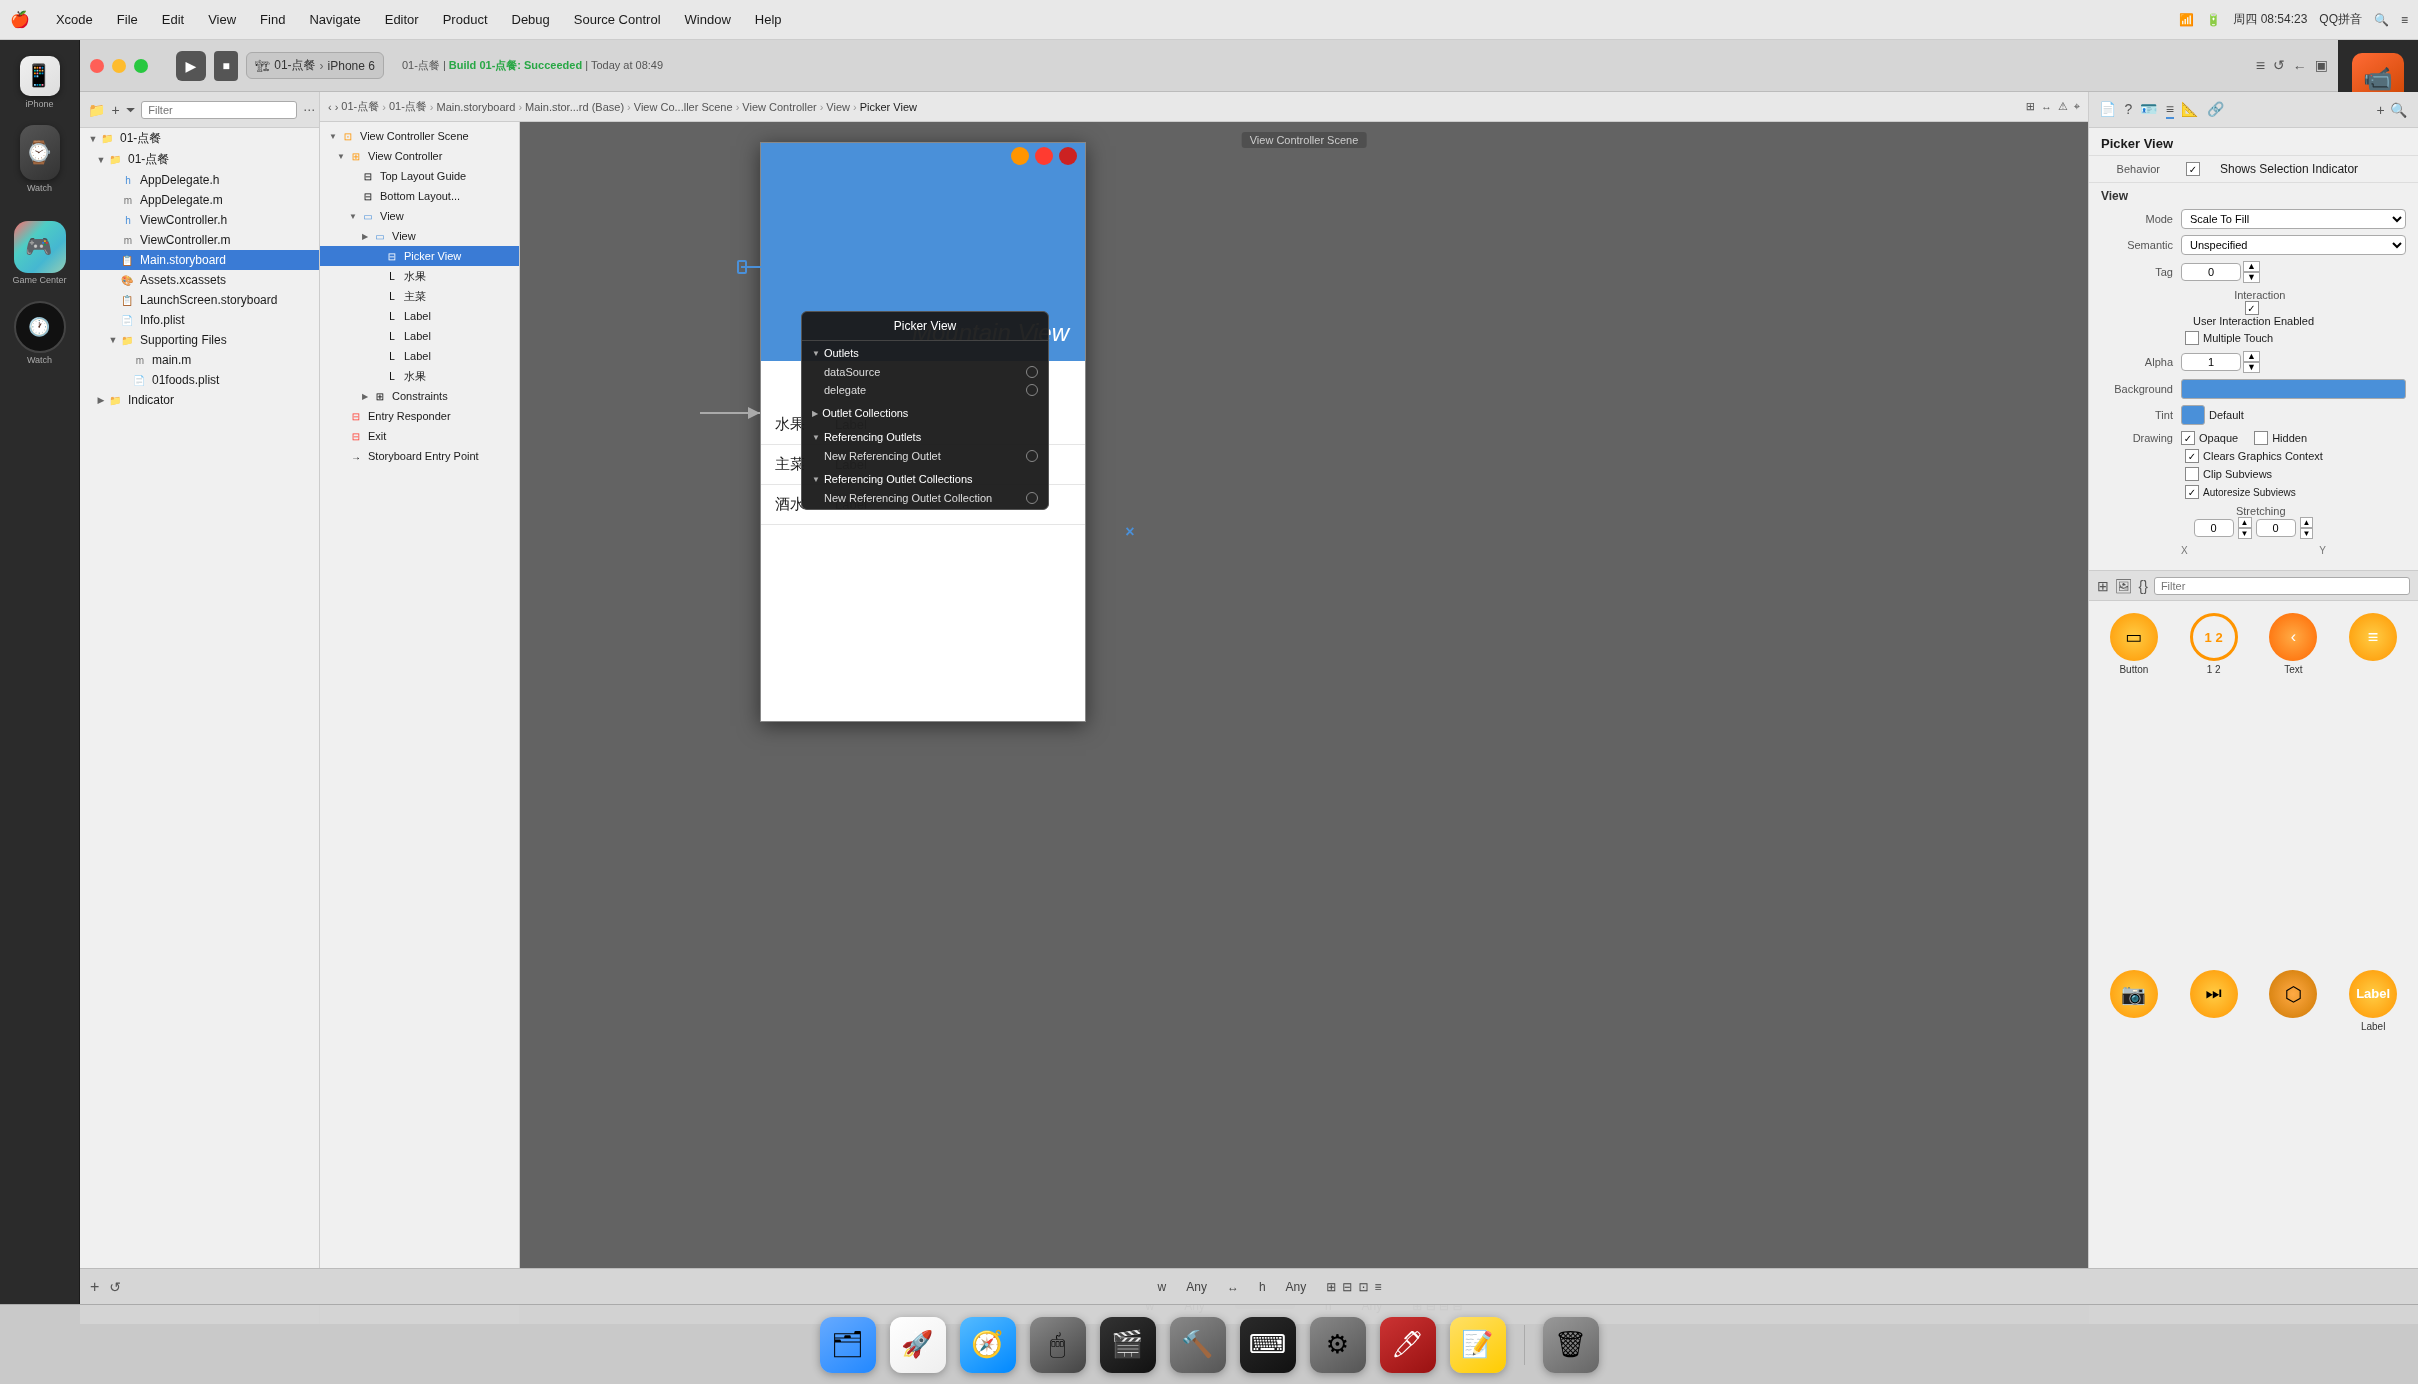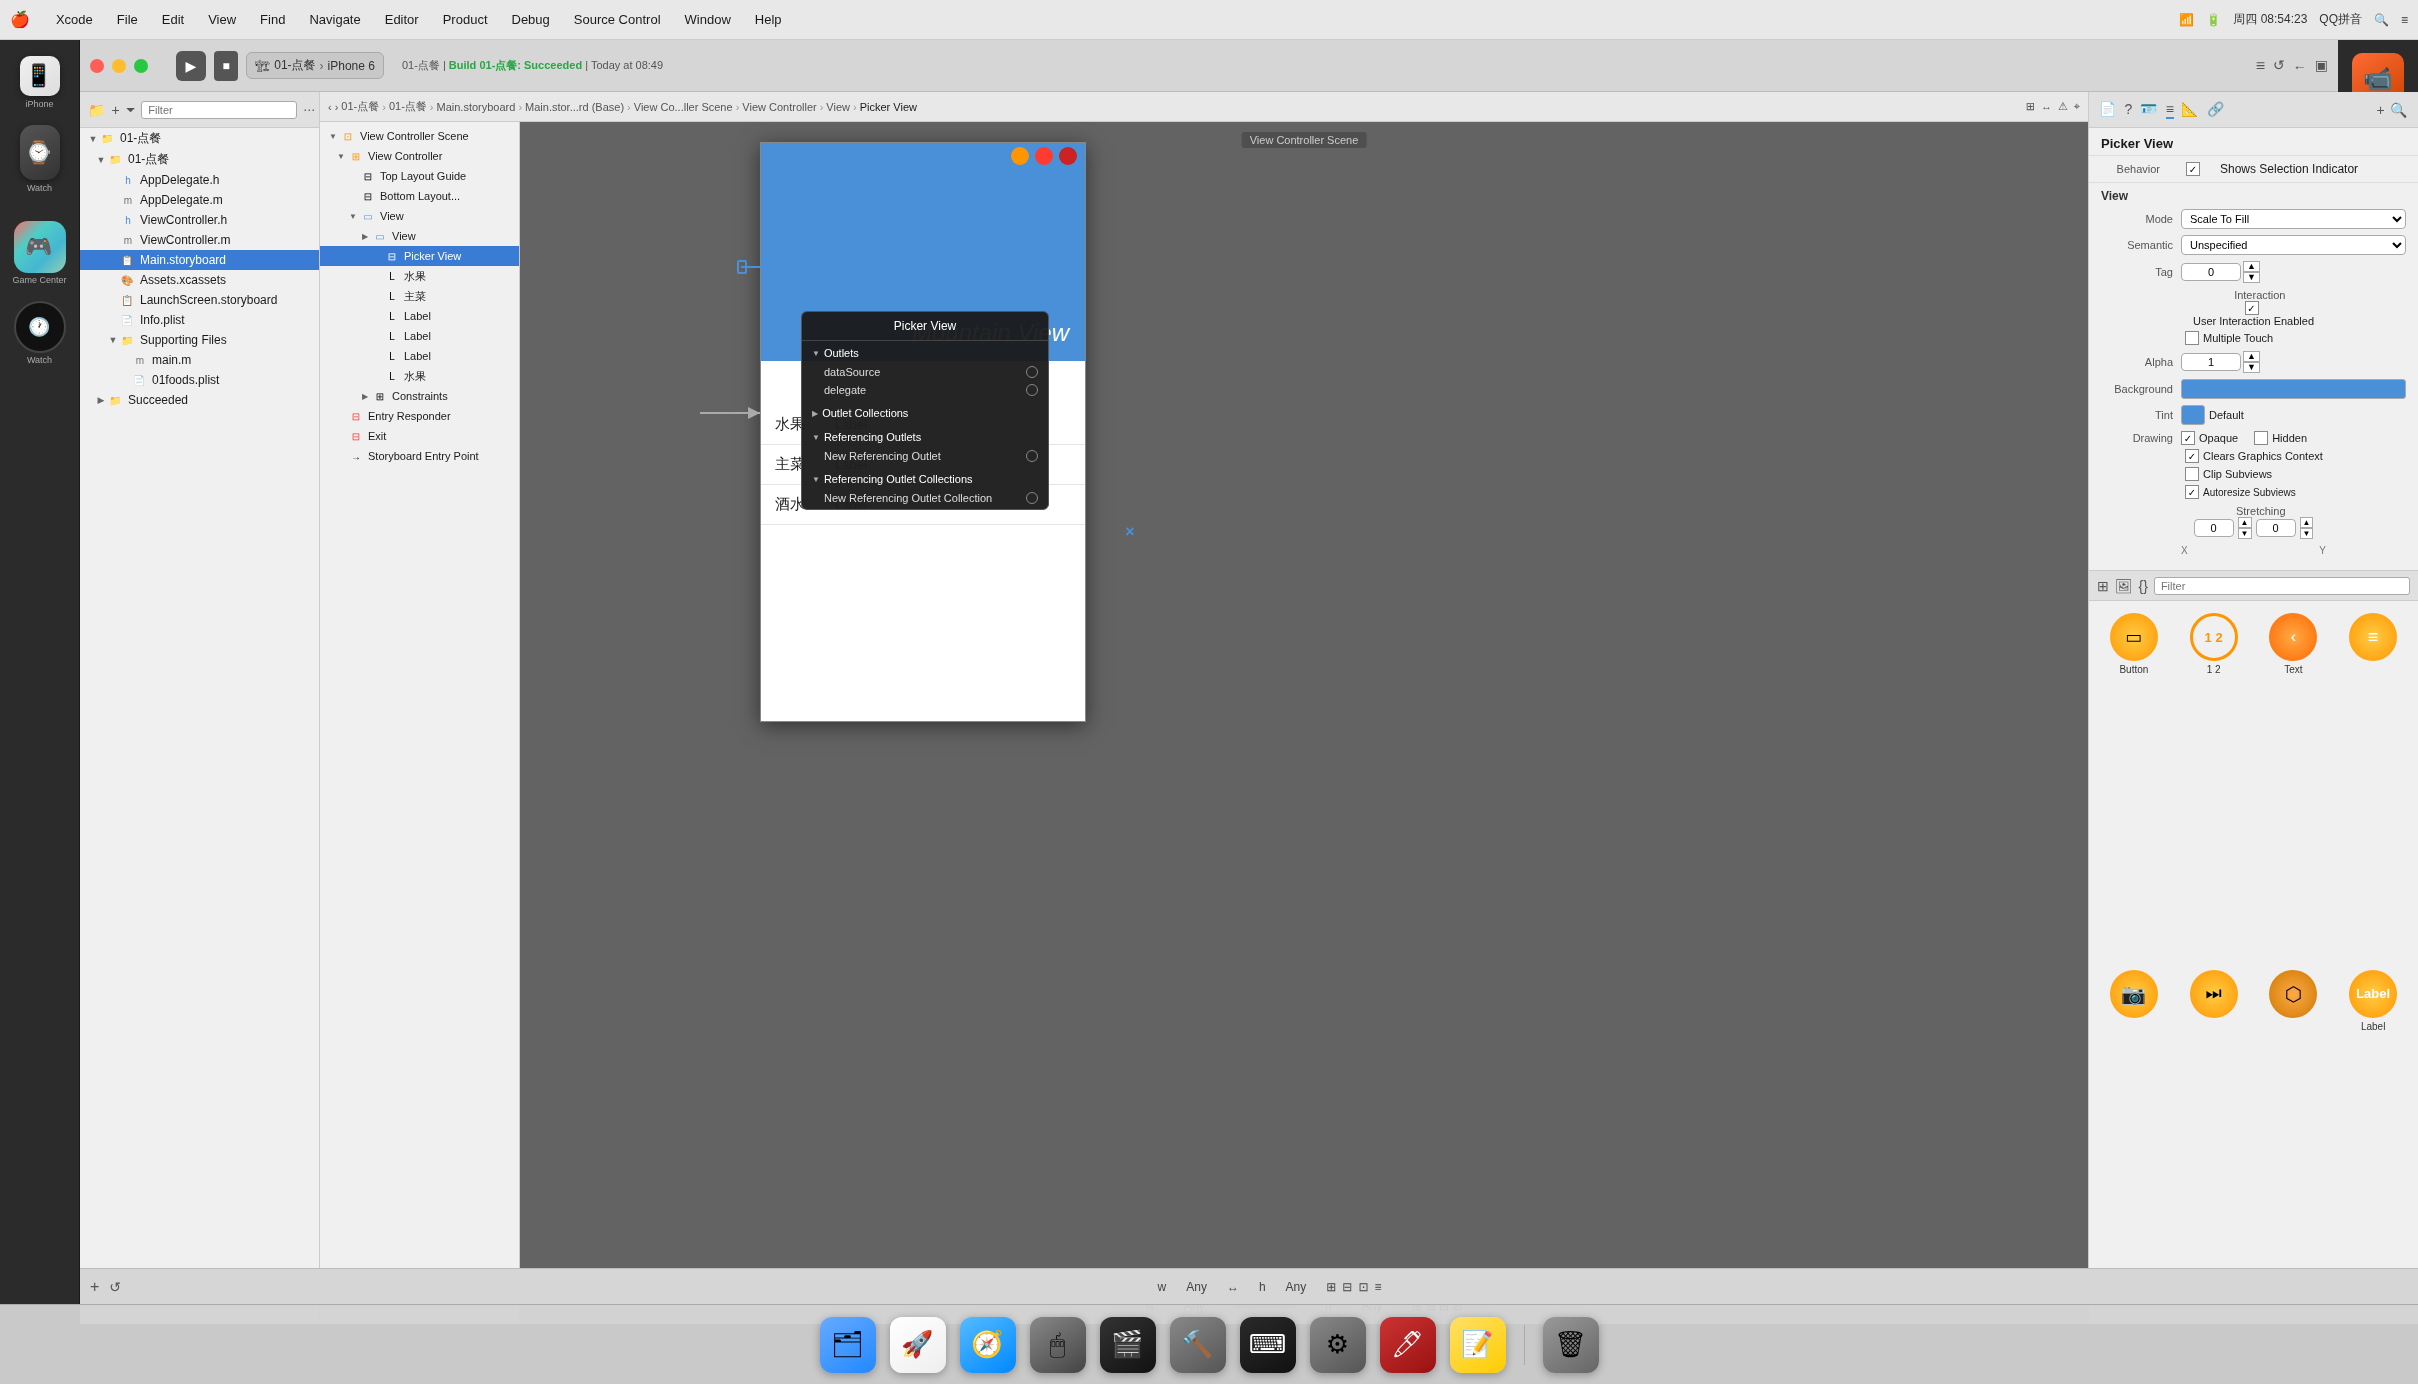--- a/index.html
+++ b/index.html
@@ -292,21 +292,21 @@
       <span class="nav-label">main.m</span>
     </div>
     <div class="nav-item nav-indent-3">
       <span class="nav-triangle" style="visibility:hidden;">▶</span>
       <span class="nav-file-icon">📄</span>
       <span class="nav-label">01foods.plist</span>
     </div>
     <div class="nav-item nav-indent-1">
       <span class="nav-triangle">▶</span>
       <span class="nav-file-icon">📁</span>
-      <span class="nav-label">Succeeded</span>
+      <span class="nav-label">Indicator</span>
     </div>
   </div>
 </div>
 
 <div style="position:absolute;top:122px;left:320px;width:200px;bottom:60px;background:#f0f0f0;border-right:1px solid #ccc;z-index:4;">
   <div style="overflow-y:auto;height:100%;font-size:11px;padding:4px 0;">
     <div class="nav-item">
       <span class="nav-triangle" style="font-size:8px;">▼</span>
       <span class="nav-file-icon" style="color:#ff9500;">⊡</span>
       <span class="nav-label" style="font-size:11px;">View Controller Scene</span>

